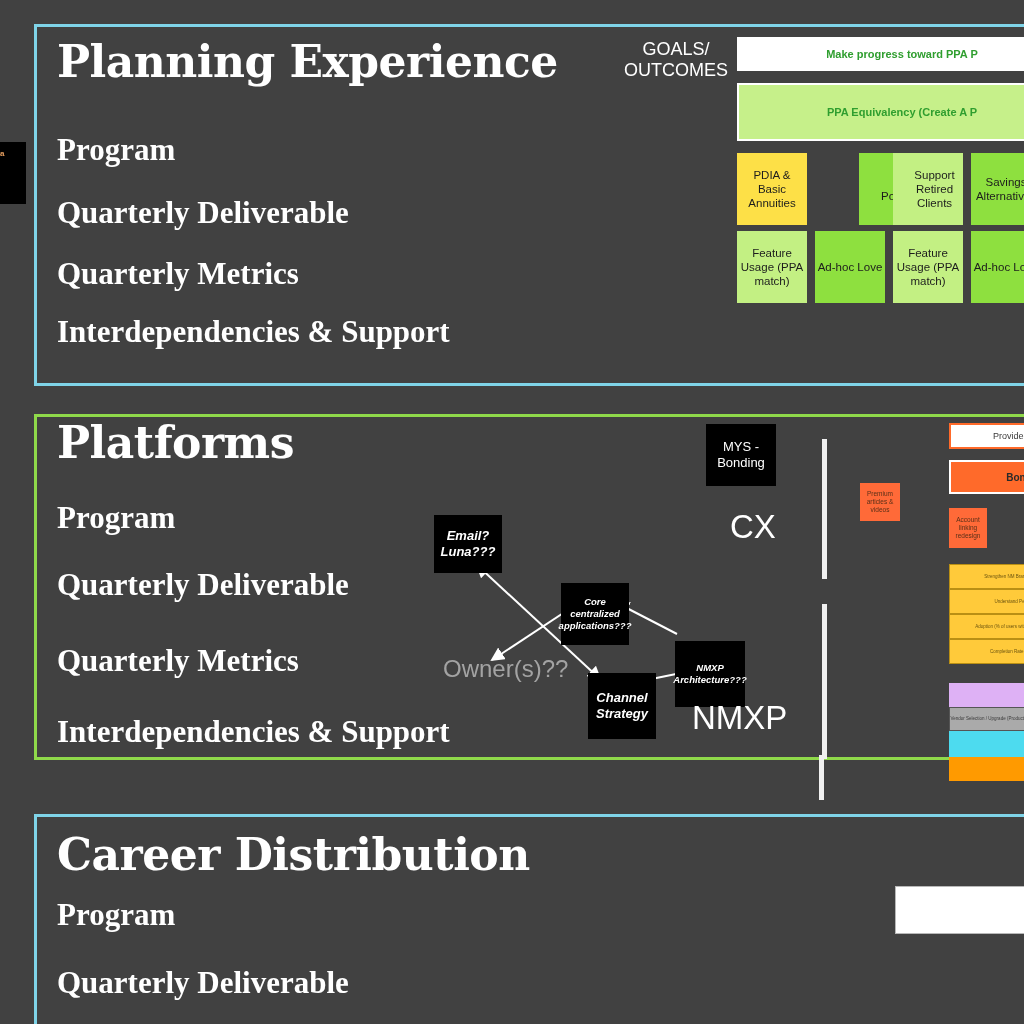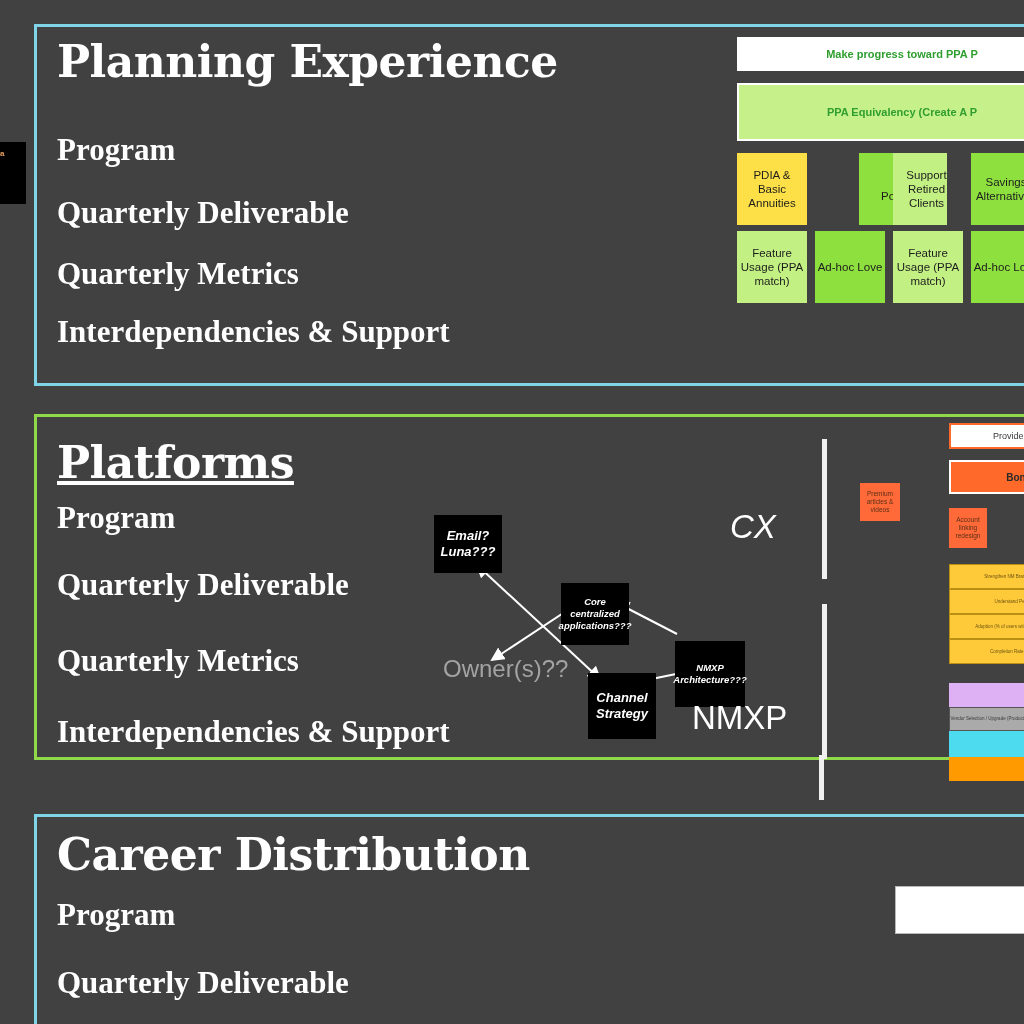--- a/index.html
+++ b/index.html
@@ -77,21 +77,21 @@
   }
 
   
   #pl-title { top: 9px; }
   #pl-r0 { top: 105px; }
   #pl-r1 { top: 168px; }
   #pl-r2 { top: 229px; }
   #pl-r3 { top: 287px; }
 
   
-  #pf-title { top: 20px; text-decoration: underline; }
+  #pf-title { top: 0; }
   #pf-r0 { top: 83px; }
   #pf-r1 { top: 150px; }
   #pf-r2 { top: 226px; }
   #pf-r3 { top: 297px; }
 
   
   #cd-title { top: 12px; text-align: center; }
   #cd-r0 { top: 80px; }
   #cd-r1 { top: 148px; }
 
@@ -221,27 +221,31 @@
 
 <div class="edge-sticky">e a</div>
 
 <div class="lane" id="lane-planning">
   <div class="lane-title" id="pl-title">Planning Experience</div>
   <div class="lane-row" id="pl-r0">Program</div>
   <div class="lane-row" id="pl-r1">Quarterly Deliverable</div>
   <div class="lane-row" id="pl-r2">Quarterly Metrics</div>
   <div class="lane-row" id="pl-r3">Interdependencies &amp; Support</div>
 
+  <div class="goals-label">
+    <span>GOALS/</span><br>
+    <span>OUTCOMES</span>
+  </div>
 
   <div class="goalbar" id="goalbar-0">Make progress toward PPA P</div>
   <div class="goalbar" id="goalbar-1">PPA Equivalency (Create A P</div>
 
   <div class="gtile" style="left:700px;top:126px;width:70px;height:72px;background:#fde047;">PDIA &amp; Basic Annuities</div>
   <div class="gtile" style="left:822px;top:126px;width:70px;height:72px;background:#8ee03f;padding-left:24px;">Risk Portfolios</div>
-  <div class="gtile" style="left:856px;top:126px;width:54px;height:72px;background:#c3f083;padding-left:15px;">Support Retired Clients</div>
+  <div class="gtile" style="left:856px;top:126px;width:70px;height:72px;background:#c3f083;padding-left:15px;">Support Retired Clients</div>
   <div class="gtile" style="left:934px;top:126px;width:70px;height:72px;background:#8ee03f;">Savings Alternatives</div>
 
   <div class="gtile" style="left:700px;top:204px;width:70px;height:72px;background:#c3f083;">Feature Usage (PPA match)</div>
   <div class="gtile" style="left:778px;top:204px;width:70px;height:72px;background:#8ee03f;">Ad-hoc Love</div>
   <div class="gtile" style="left:856px;top:204px;width:70px;height:72px;background:#c3f083;">Feature Usage (PPA match)</div>
   <div class="gtile" style="left:934px;top:204px;width:70px;height:72px;background:#8ee03f;">Ad-hoc Love</div>
 </div>
 
 <div class="lane" id="lane-platforms">
   <div class="lane-title" id="pf-title">Platforms</div>
@@ -262,28 +266,29 @@
 
     <line x1="440" y1="148" x2="563" y2="262" stroke="#ffffff" stroke-width="2" marker-start="url(#ahs)" marker-end="url(#ah)"></line>
 
     <line x1="546" y1="183" x2="455" y2="243" stroke="#ffffff" stroke-width="2" marker-start="url(#ahs)" marker-end="url(#ah)"></line>
 
     <line x1="640" y1="217" x2="580" y2="186" stroke="#ffffff" stroke-width="2" marker-end="url(#ah)"></line>
 
     <line x1="639" y1="257" x2="595" y2="266" stroke="#ffffff" stroke-width="2" marker-end="url(#ah)"></line>
   </svg>
 
+  <div class="sticky plain" style="left:669px;top:7px;width:70px;height:62px;font-size:13px;">MYS - Bonding</div>
   <div class="sticky" style="left:397px;top:98px;width:68px;height:58px;font-size:13px;">Email? Luna???</div>
   <div class="sticky" style="left:524px;top:166px;width:68px;height:62px;font-size:9.5px;">Core centralized applications???</div>
   <div class="sticky" style="left:638px;top:192px;width:70px;height:66px;font-size:9.5px;margin-top:32px;">NMXP Architecture???</div>
   <div class="sticky" style="left:551px;top:256px;width:68px;height:66px;font-size:13px;">Channel Strategy</div>
 
   <div class="owner-label" style="left:406px;top:238px;">Owner(s)??</div>
 
-  <div class="axis-label" style="left:693px;top:91px;font-style:italic;">CX</div>
+  <div class="axis-label" style="left:693px;top:91px;">CX</div>
   <div class="axis-label" style="left:655px;top:282px;">NMXP</div>
 
   <div class="vline" style="left:785px;top:22px;height:140px;"></div>
   <div class="vline" style="left:785px;top:187px;height:155px;"></div>
 
   <div class="pblock" style="left:912px;top:6px;width:140px;height:26px;background:#ffffff;color:#3a3a3a;font-size:9px;border:2px solid #ff6a2a;">Provide accu</div>
   <div class="pblock" style="left:912px;top:43px;width:140px;height:34px;background:#ff6a2a;color:#2a2a2a;font-size:10px;font-weight:bold;border:2px solid #ffffff;">Bond</div>
 
   <div class="pblock" style="left:823px;top:66px;width:40px;height:38px;background:#ff6a38;color:#5a3018;font-size:6.5px;line-height:8px;">Premium articles &amp; videos</div>
   <div class="pblock" style="left:912px;top:91px;width:38px;height:40px;background:#ff6a38;color:#5a3018;font-size:6.5px;line-height:8px;">Account linking redesign</div>

